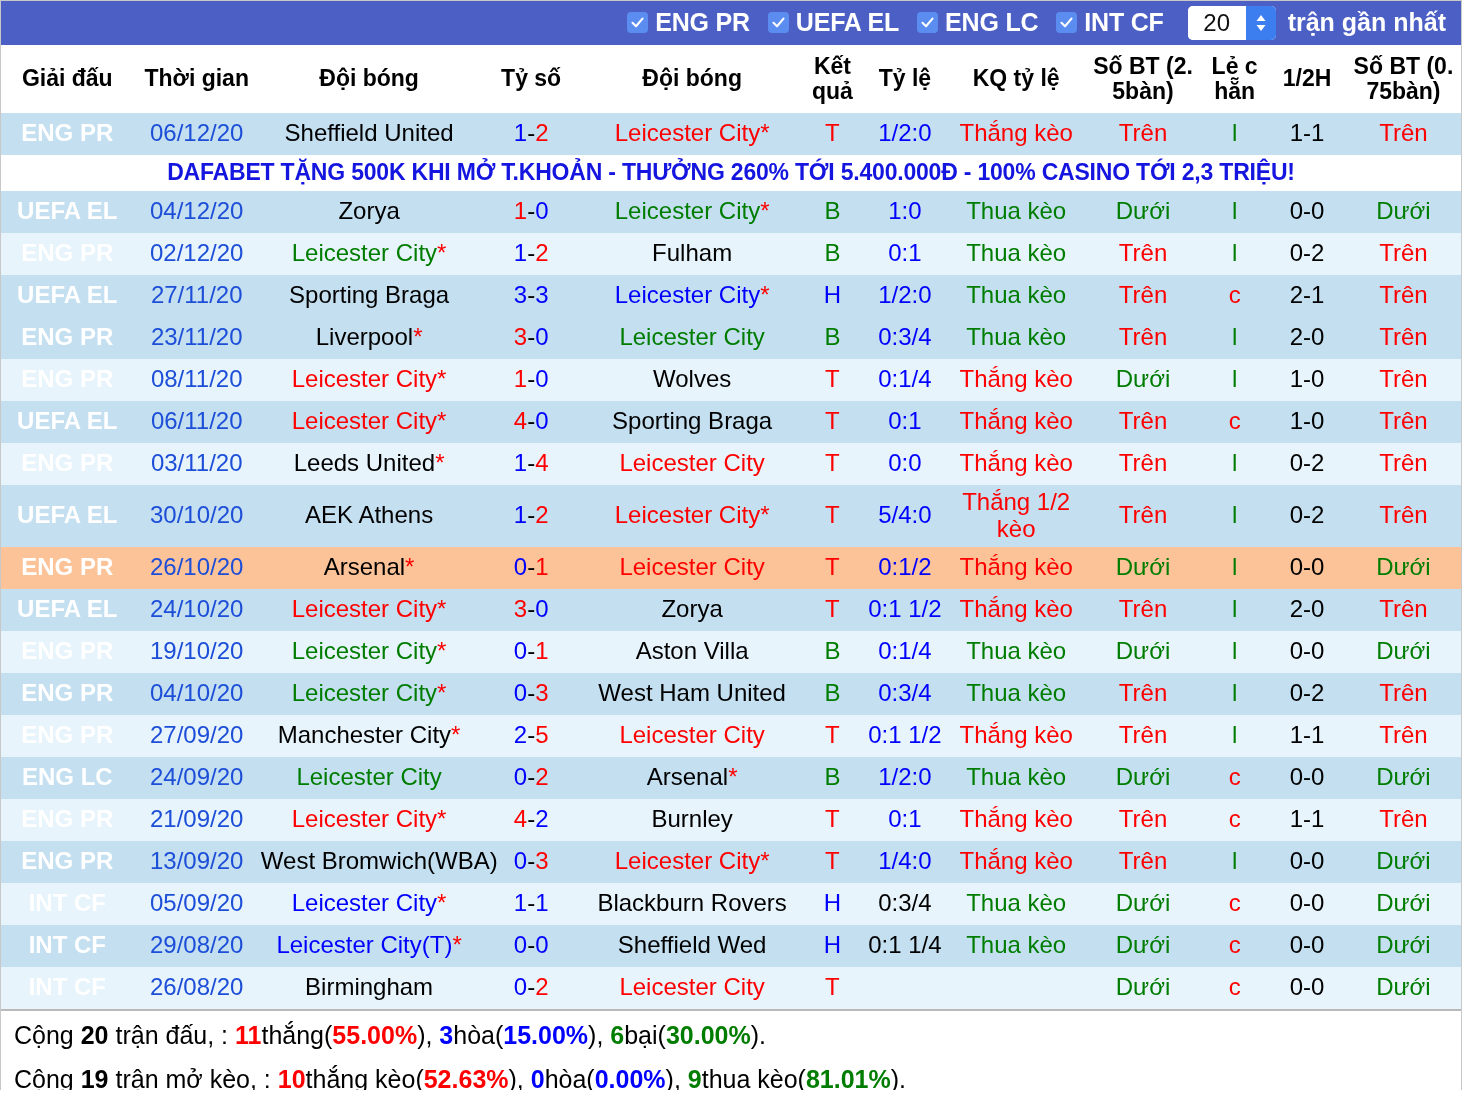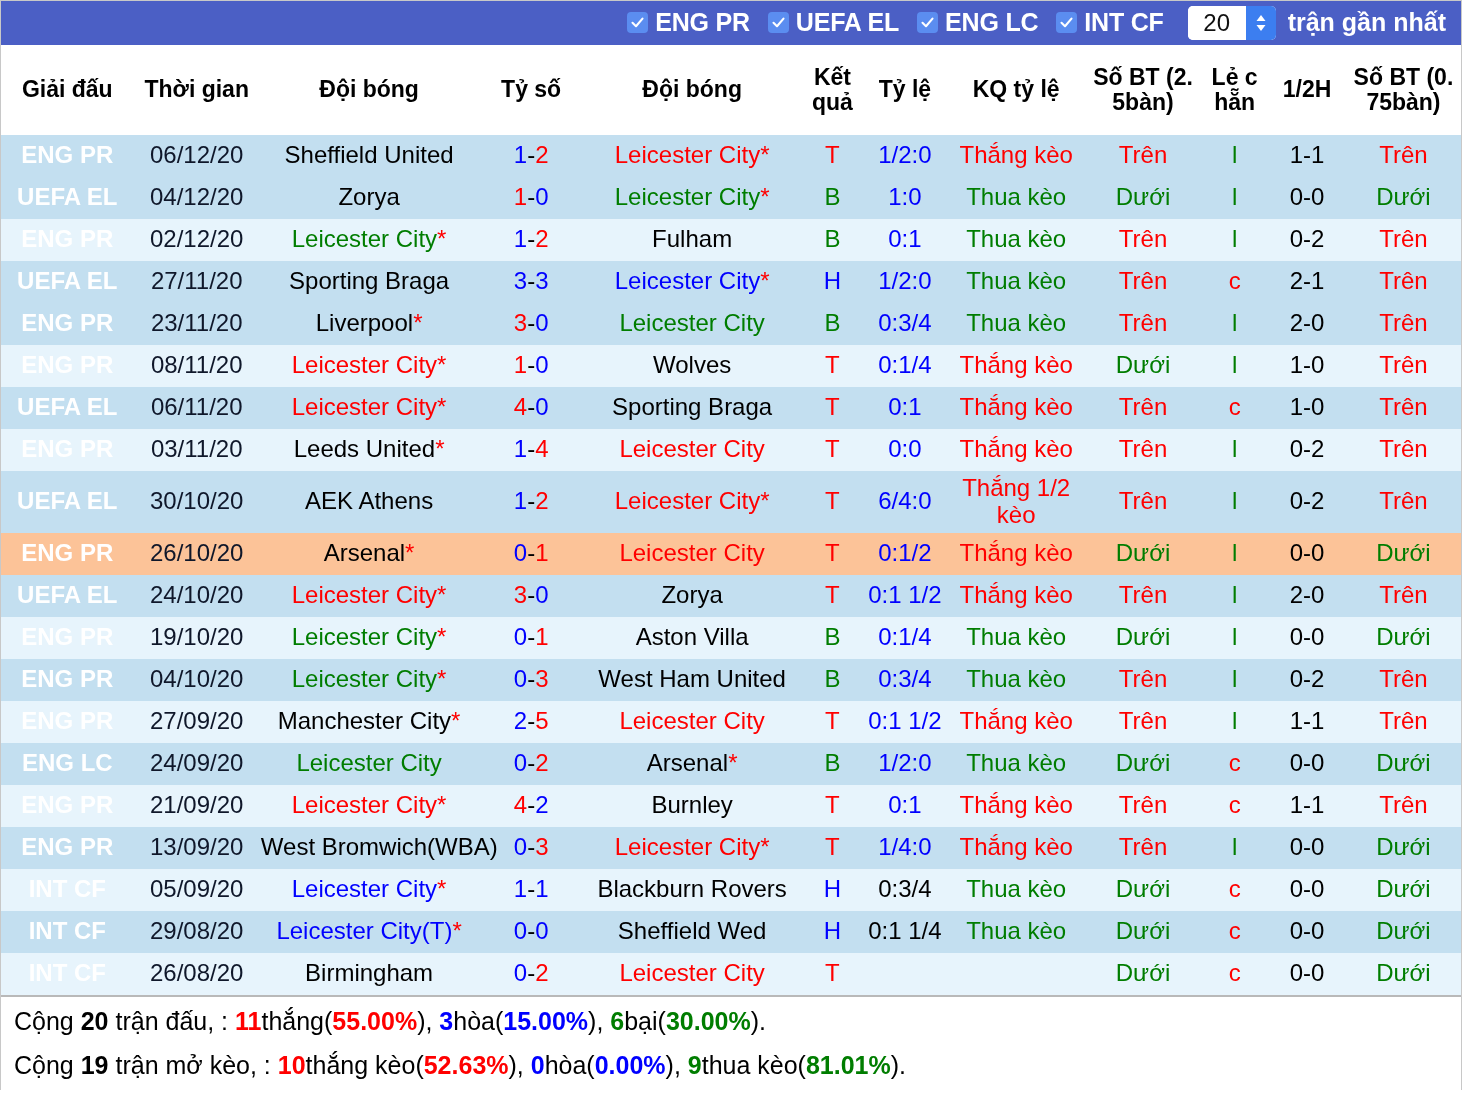--- a/index.html
+++ b/index.html
@@ -85,21 +85,21 @@
   table.matches {
     width: 1462px;
     border-collapse: collapse;
     table-layout: fixed;
   }
   table.matches th {
     font-size: 23px;
     font-weight: bold;
     color: #000;
     background: #ffffff;
-    padding: 20px 2px;
+    padding: 9px 2px;
     text-align: center;
     vertical-align: middle;
     line-height: 1.08;
     border: none;
   }
   table.matches thead tr { height: 52px; }
   table.matches td {
     font-size: 24px;
     text-align: center;
     vertical-align: middle;
@@ -117,21 +117,21 @@
     color: #ffffff;
     font-weight: bold;
     font-size: 24px;
     padding: 0;
   }
   .lg-engpr { background: #f60000; }
   .lg-uefael { background: #7d0620; }
   .lg-englc { background: #f05063; }
   .lg-intcf { background: #5b87c8; }
 
-  td.date { color: #0f172a; font-size: 23px; }
+  td.date { color: #1d4ed8; font-size: 23px; }
 
   .c-red   { color: #ff0000; }
   .c-green { color: #007d00; }
   .c-blue  { color: #0000ff; }
   .c-black { color: #000000; }
 
   .star { color: #ff0000; }
 
   
   tr.banner td {
@@ -270,20 +270,23 @@
           <td><span class="c-blue">1</span><span class="c-black">-</span><span class="c-red">2</span></td>
           <td class="c-red">Leicester City<span class="star">*</span></td>
           <td class="c-red">T</td>
           <td class="c-blue">1/2:0</td>
           <td class="c-red" style="white-space:normal">Thắng kèo</td>
           <td class="c-red">Trên</td>
           <td class="c-green">l</td>
           <td class="c-black">1-1</td>
           <td class="c-red">Trên</td>
         </tr>
+        <tr class="banner">
+          <td colspan="12">DAFABET TẶNG 500K KHI MỞ T.KHOẢN - THƯỞNG 260% TỚI 5.400.000Đ - 100% CASINO TỚI 2,3 TRIỆU!</td>
+        </tr>
         <tr class="mrow alt-a">
           <td class="league lg-uefael">UEFA EL</td>
           <td class="date">04/12/20</td>
           <td class="c-black">Zorya</td>
           <td><span class="c-red">1</span><span class="c-black">-</span><span class="c-blue">0</span></td>
           <td class="c-green">Leicester City<span class="star">*</span></td>
           <td class="c-green">B</td>
           <td class="c-blue">1:0</td>
           <td class="c-green" style="white-space:normal">Thua kèo</td>
           <td class="c-green">Dưới</td>
@@ -375,21 +378,21 @@
           <td class="c-black">0-2</td>
           <td class="c-red">Trên</td>
         </tr>
         <tr class="mrow alt-a" style="height: 62px;">
           <td class="league lg-uefael">UEFA EL</td>
           <td class="date">30/10/20</td>
           <td class="c-black">AEK Athens</td>
           <td><span class="c-blue">1</span><span class="c-black">-</span><span class="c-red">2</span></td>
           <td class="c-red">Leicester City<span class="star">*</span></td>
           <td class="c-red">T</td>
-          <td class="c-blue">6/4:0</td>
+          <td class="c-blue">5/4:0</td>
           <td class="c-red" style="white-space:normal">Thắng 1/2 kèo</td>
           <td class="c-red">Trên</td>
           <td class="c-green">l</td>
           <td class="c-black">0-2</td>
           <td class="c-red">Trên</td>
         </tr>
         <tr class="mrow alt-b hl">
           <td class="league lg-engpr">ENG PR</td>
           <td class="date">26/10/20</td>
           <td class="c-black">Arsenal<span class="star">*</span></td>

